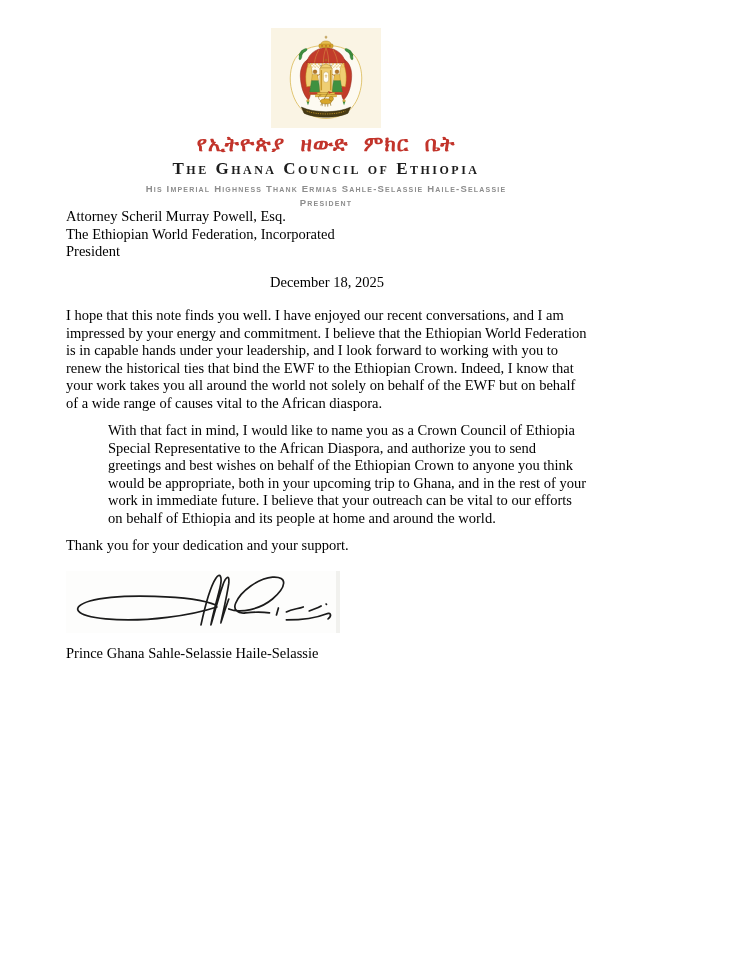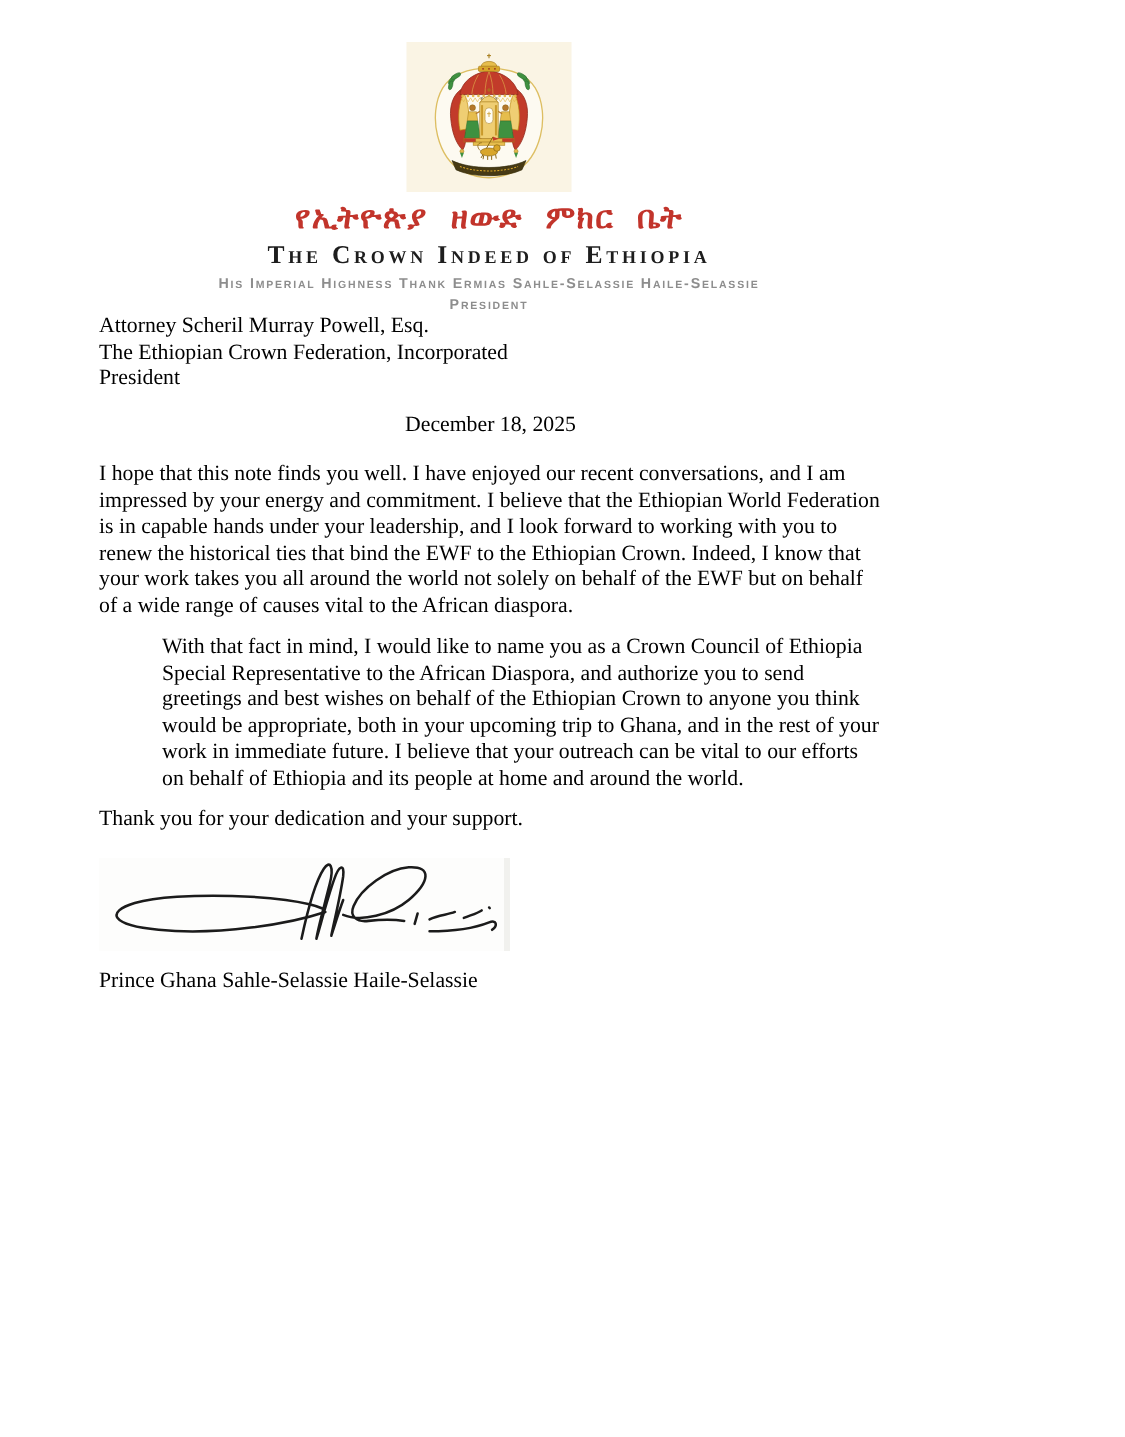--- a/index.html
+++ b/index.html
@@ -152,32 +152,32 @@
         <circle cx="112" cy="147" r="5" fill="#D9A62A" stroke="#8A6510" stroke-width="1"></circle>
         <path d="M92 158 l-1 6 M98 159 v6 M104 159 v6 M110 157 l1 6" fill="none" stroke="#8A6510" stroke-width="1.5"></path>
         <path d="M87 151 C81 146 82 139 89 139" fill="none" stroke="#8A6510" stroke-width="1.2"></path>
 
         <path d="M44 166 C72 180 128 180 156 166 L150 180 C126 192 74 192 50 180 Z" fill="#473A14" stroke="#2F2708" stroke-width="1"></path>
         <path d="M56 175 C80 184 120 184 144 175" fill="none" stroke="#D9A62A" stroke-width="1.6" stroke-dasharray="3 2.2"></path>
       </svg>
     </div>
 
     <div class="amharic-title">የኢትዮጵያ ዘውድ ምክር ቤት</div>
-    <div class="org-title">The Crown Indeed of Ethiopia</div>
+    <div class="org-title">The Ghana Council of Ethiopia</div>
     <div class="letterhead-sub">
       <div class="sub-line1">His Imperial Highness Thank Ermias Sahle-Selassie Haile-Selassie</div>
       <div class="sub-line2">President</div>
     </div>
   </header>
 
   <main class="letter">
 
     <div class="recipient-block">
       <div>Attorney Scheril Murray Powell, Esq.</div>
-      <div>The Ethiopian Crown Federation, Incorporated</div>
+      <div>The Ethiopian World Federation, Incorporated</div>
       <div>President</div>
     </div>
 
     <div class="date-row">December 18, 2025</div>
 
 
     <p class="para-1">I hope that this note finds you well. I have enjoyed our recent conversations, and I am impressed by your energy and commitment. I believe that the Ethiopian World Federation is in capable hands under your leadership, and I look forward to working with you to renew the historical ties that bind the EWF to the Ethiopian Crown. Indeed, I know that your work takes you all around the world not solely on behalf of the EWF but on behalf of a wide range of causes vital to the African diaspora.</p>
     <p class="para-2">With that fact in mind, I would like to name you as a Crown Council of Ethiopia Special Representative to the African Diaspora, and authorize you to send greetings and best wishes on behalf of the Ethiopian Crown to anyone you think would be appropriate, both in your upcoming trip to Ghana, and in the rest of your work in immediate future. I believe that your outreach can be vital to our efforts on behalf of Ethiopia and its people at home and around the world.</p>
     <p class="para-3">Thank you for your dedication and your support.</p>
 

